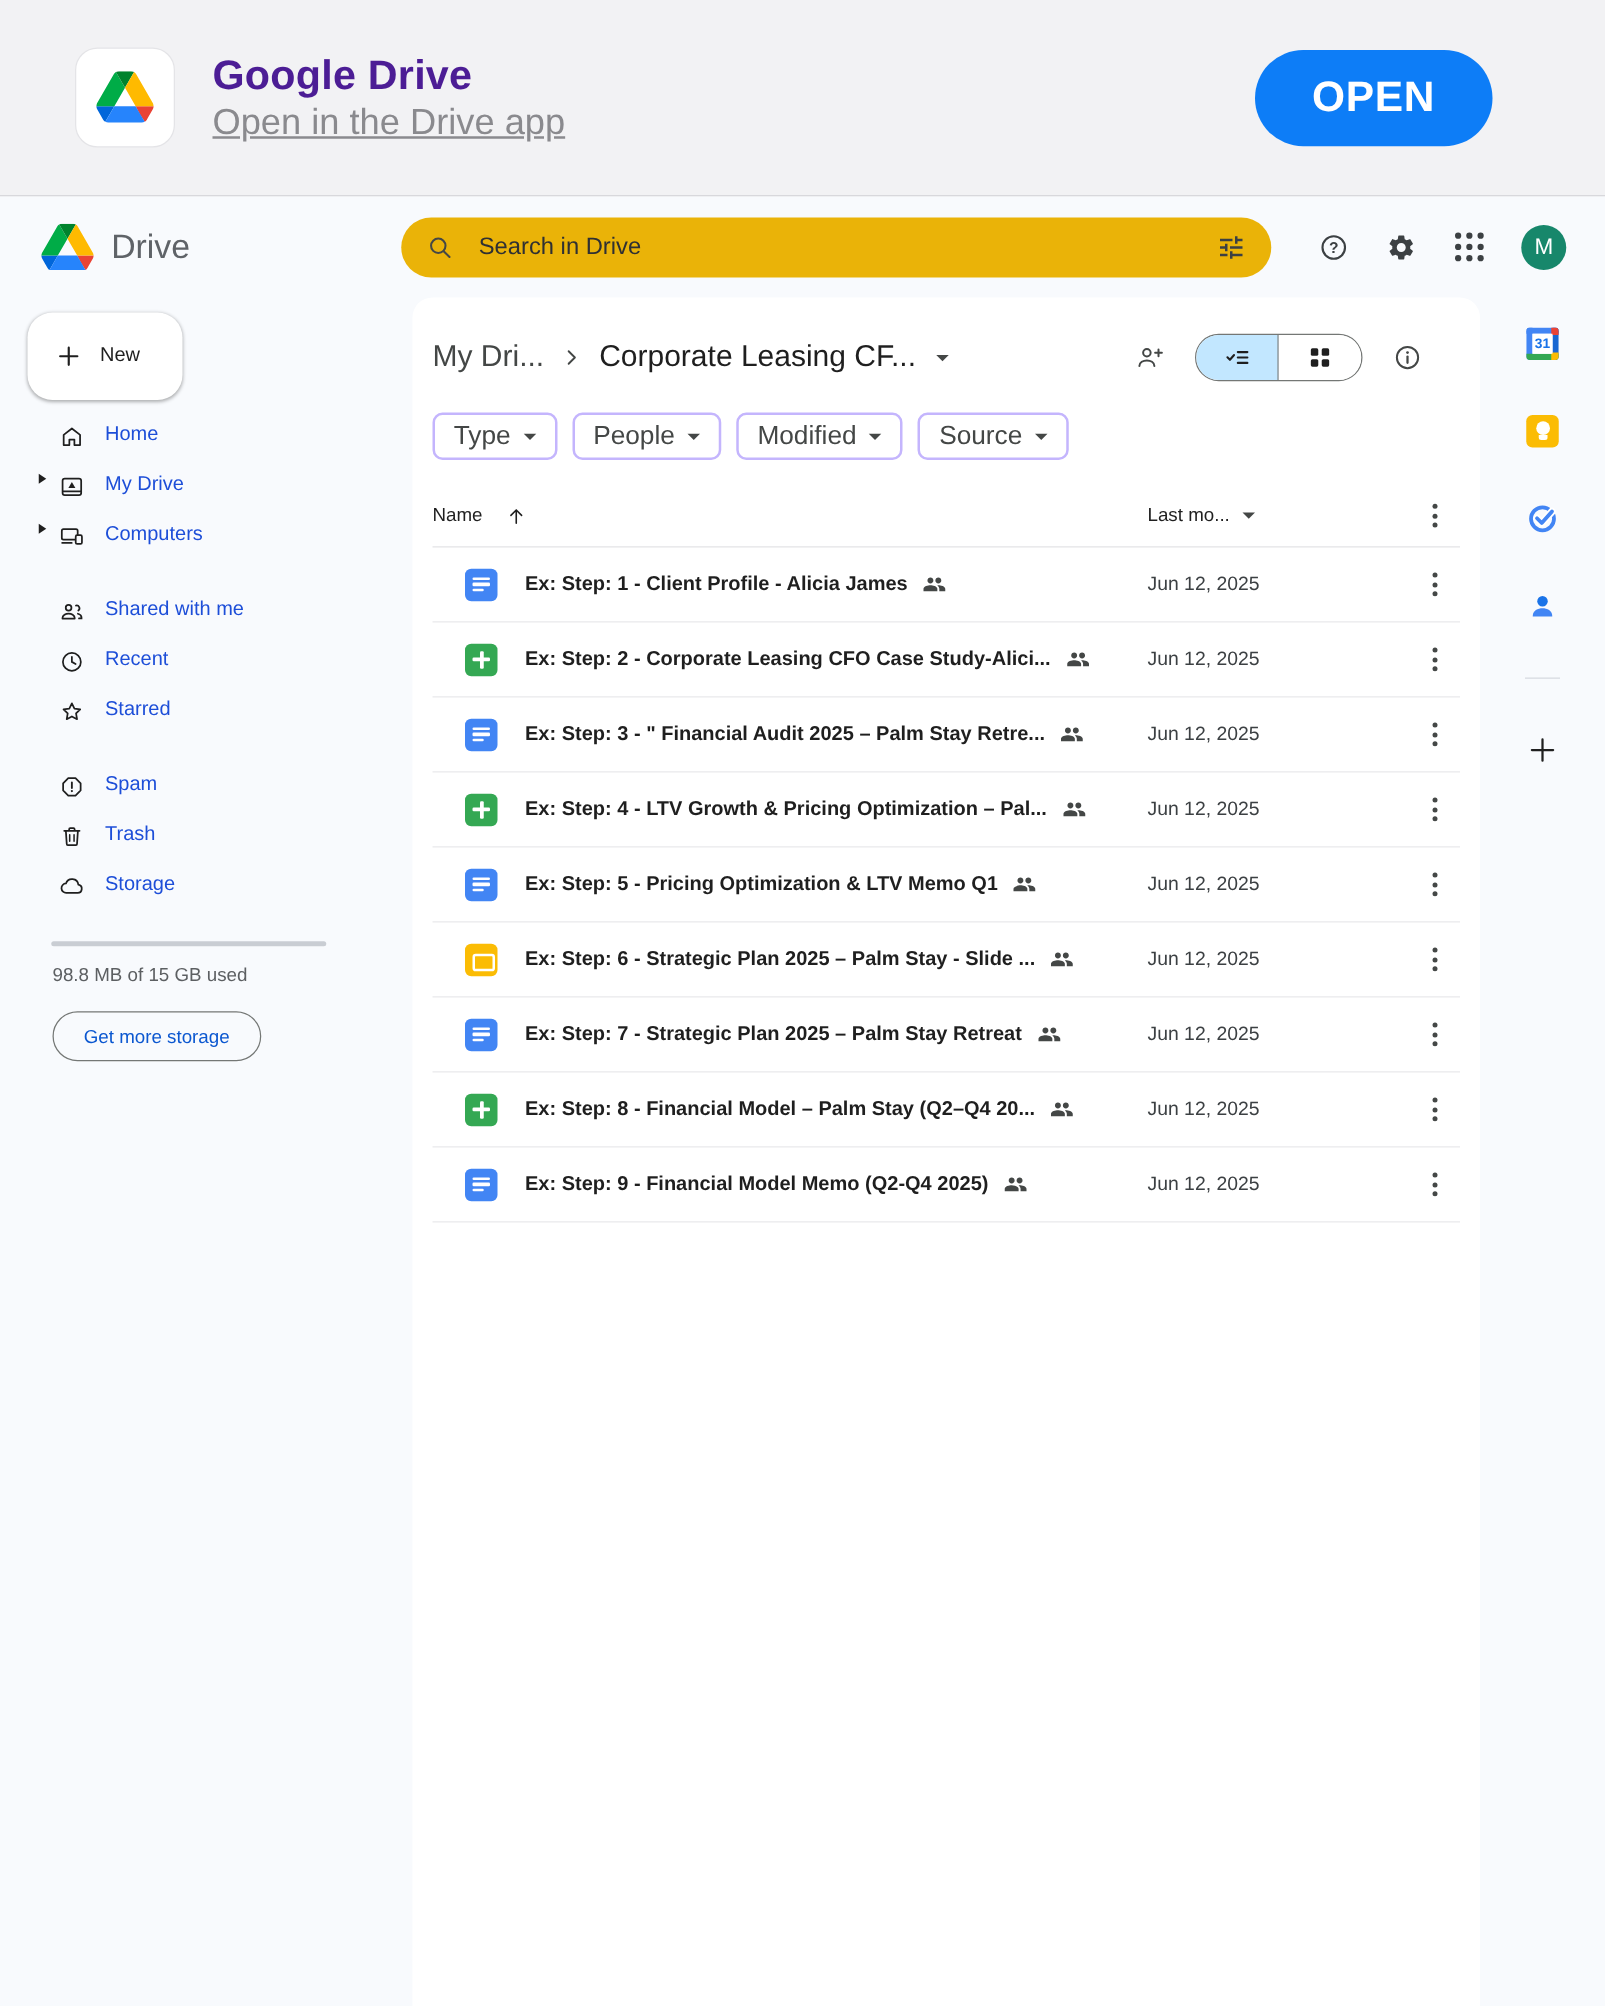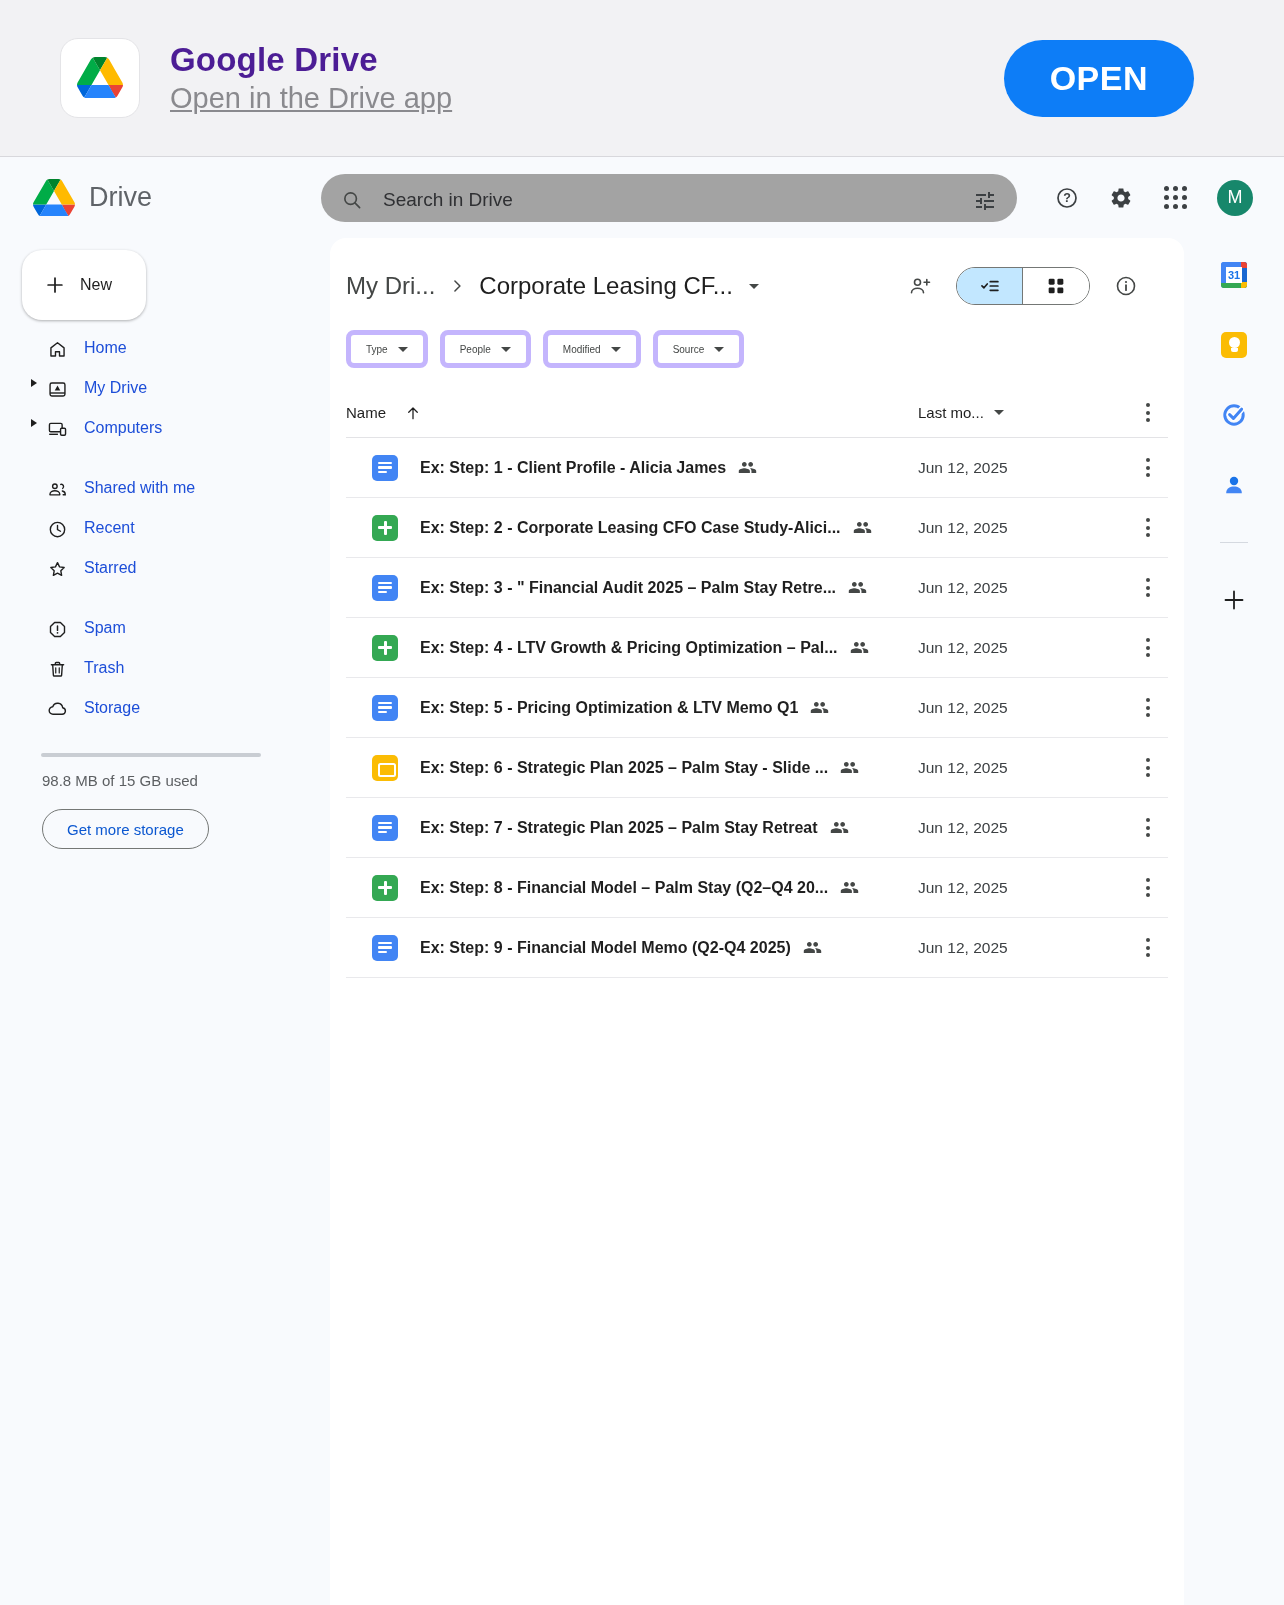--- a/index.html
+++ b/index.html
@@ -18,22 +18,22 @@
   .banner-title { font-size:33px; font-weight:bold; color:#4c1d95; letter-spacing:.2px; }
   .banner-sub { font-size:29px; color:#8a8a8e; margin-top:3px;text-decoration:underline; }
   .open-btn { margin-left:auto; margin-right:90px; height:77px; padding:0 46px;
     background:#0d7df7; color:#fff; border:none; border-radius:40px;
     font-size:34px; font-weight:bold; font-family:inherit; letter-spacing:.5px; cursor:pointer; }
   
   .app-header { height:81px; display:flex; align-items:center; position:relative; }
   .logo-area { display:flex; align-items:center; padding-left:33px; width:321px; flex:none; }
   .logo-area svg { width:42px; }
   .product-name { font-size:27px; color:#5f6368; margin-left:14px; }
-  .search-pill { width:696px; height:48px; background:#a3a3a3; border-radius:24px;
-    display:flex; align-items:flex-start; padding:15px 20px; flex:none; }
+  .search-pill { width:696px; height:48px; background:#eab308; border-radius:24px;
+    display:flex; align-items:center; padding:4px 20px; flex:none; }
   .search-pill svg.search { width:22px; flex:none; }
   .search-input { flex:1; border:none; background:transparent; outline:none;
     font-family:inherit; font-size:19px; color:#1f1f1f; margin-left:20px; }
   .search-input::placeholder { color:#2f3033; opacity:1; }
   .tune-btn { width:24px; height:24px; flex:none; cursor:pointer; }
   .hdr-icons { display:flex; align-items:center; margin-left:38px; gap:30px; }
   .hdr-icon { width:24px; height:24px; cursor:pointer; }
   .grid9 { display:grid; grid-template-columns:repeat(3,5px); gap:4px; width:24px; height:24px;
     align-content:center; justify-content:center; }
   .grid9 i { width:5px; height:5px; background:#3c4043; border-radius:50%; }
@@ -74,22 +74,22 @@
   .crumb-actions { margin-left:auto; display:flex; align-items:center; gap:24px; padding-right:30px; }
   .act-icon { width:24px; height:24px; cursor:pointer; }
   .view-toggle { display:flex; height:38px; border:1px solid #747775; border-radius:19px;
     overflow:hidden; cursor:pointer; }
   .vt-seg { width:66px; display:flex; align-items:center; justify-content:center; }
   .vt-list { background:#c2e7ff; border-right:1px solid #747775; }
   .vt-grid { background:#fff; }
   .vt-seg svg { width:22px; }
   
   .chip-row { margin-top:22px; display:flex; gap:12px; }
-  .chip { height:38px; border:5px solid #c4b5fd; border-radius:8px; background:#fff;
-    display:flex; align-items:center; padding:0 15px; gap:10px; font-size:10px; color:#444746;
+  .chip { height:38px; border:2px solid #c4b5fd; border-radius:8px; background:#fff;
+    display:flex; align-items:center; padding:0 15px; gap:10px; font-size:21px; color:#444746;
     font-family:inherit; cursor:pointer; }
   
   .thead { margin-top:20px; height:50px; display:flex; align-items:center;
     border-bottom:1px solid #e3e3e6; }
   .col-name { flex:1; display:flex; align-items:center; min-width:0; }
   .col-date { width:210px; flex:none; display:flex; align-items:center; }
   .col-menu { width:40px; flex:none; display:flex; justify-content:center; }
   .th-label { font-size:15px; color:#1f1f1f; font-weight:500; cursor:pointer; }
   .sort-arrow { width:18px; margin-left:18px; cursor:pointer; }
   .th-caret { margin-left:10px; cursor:pointer; }

